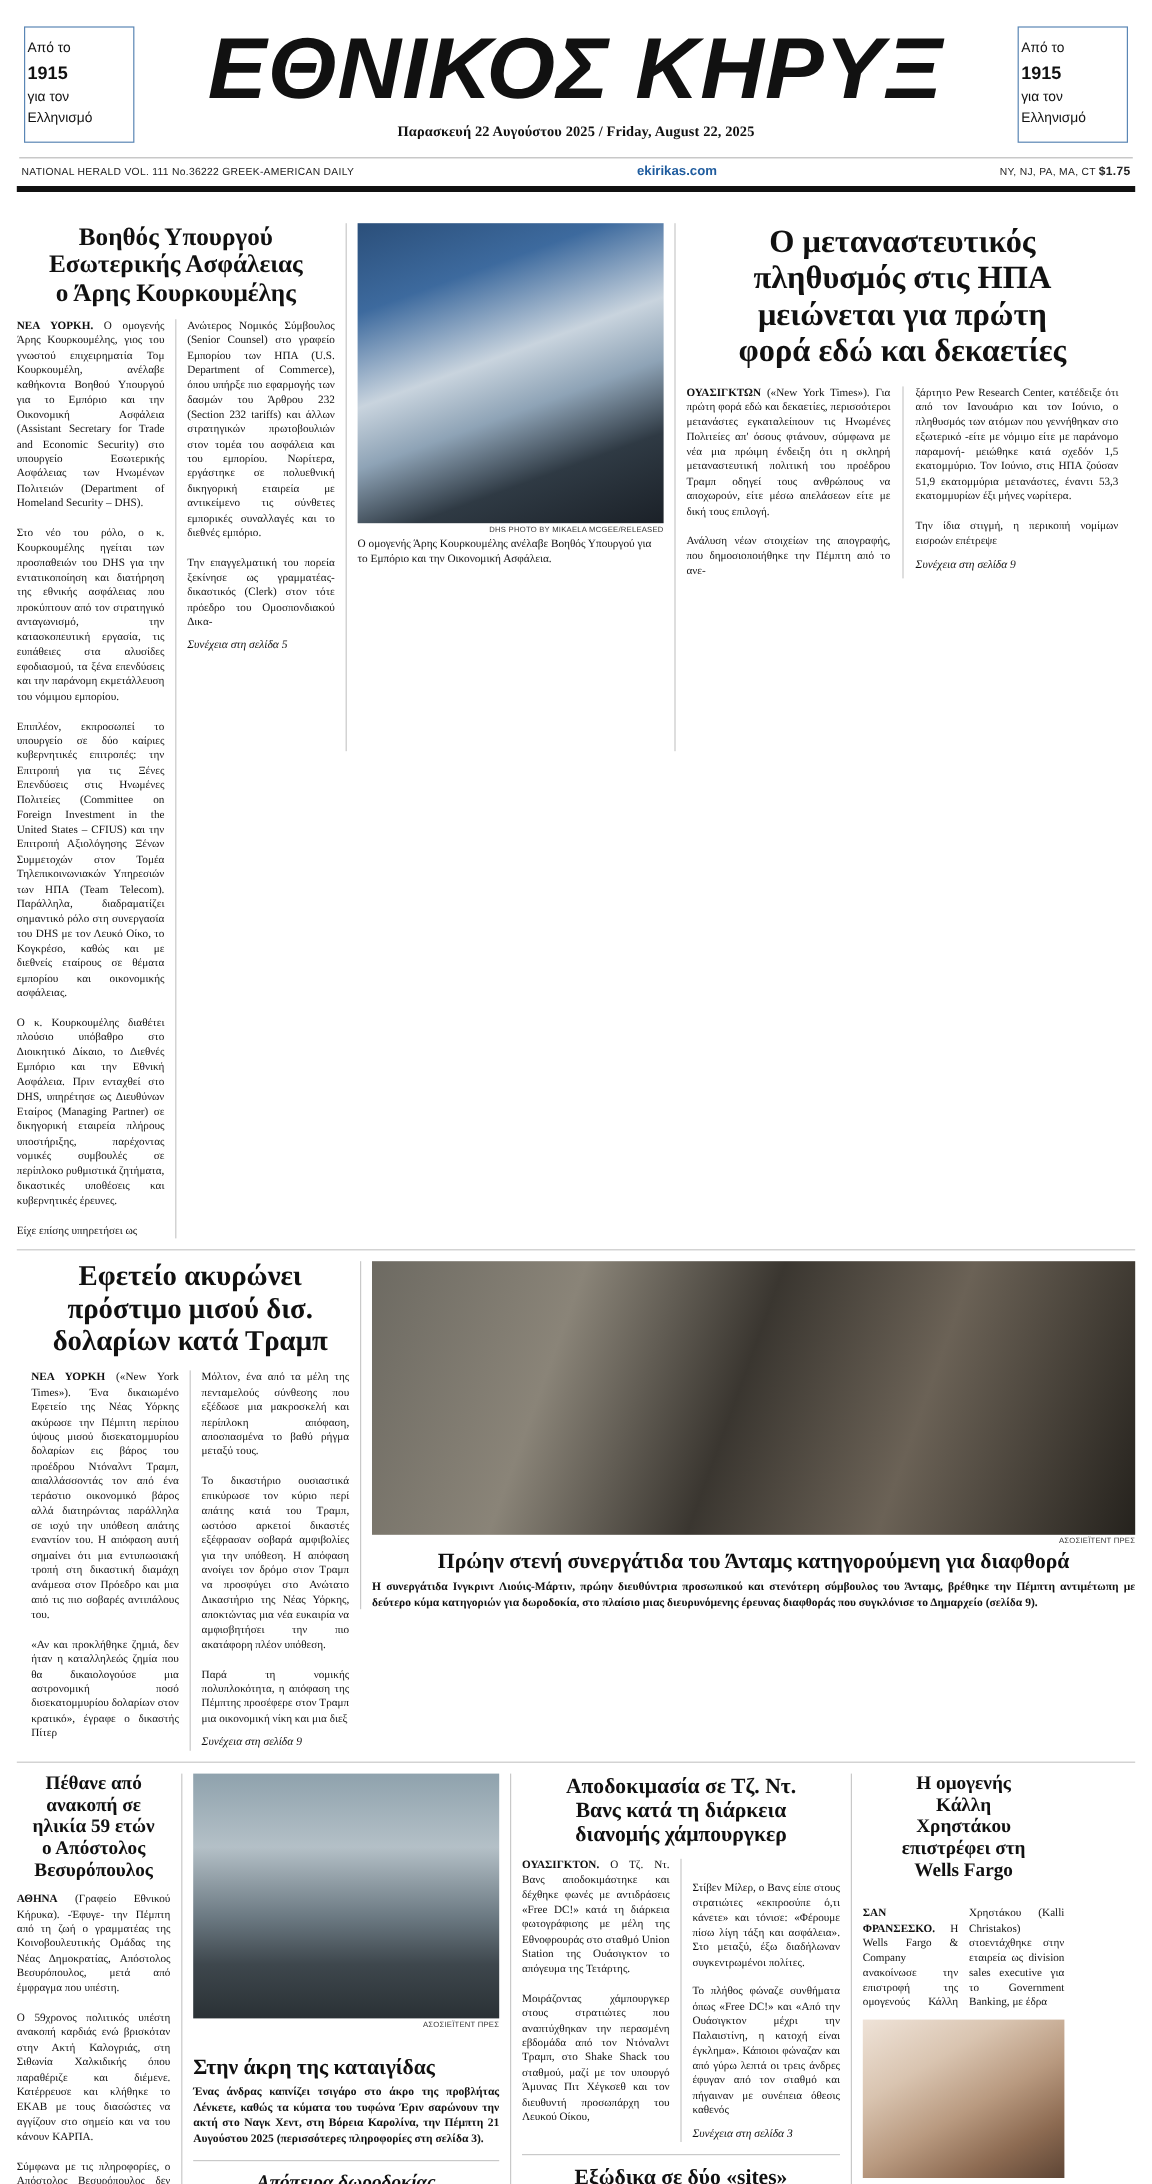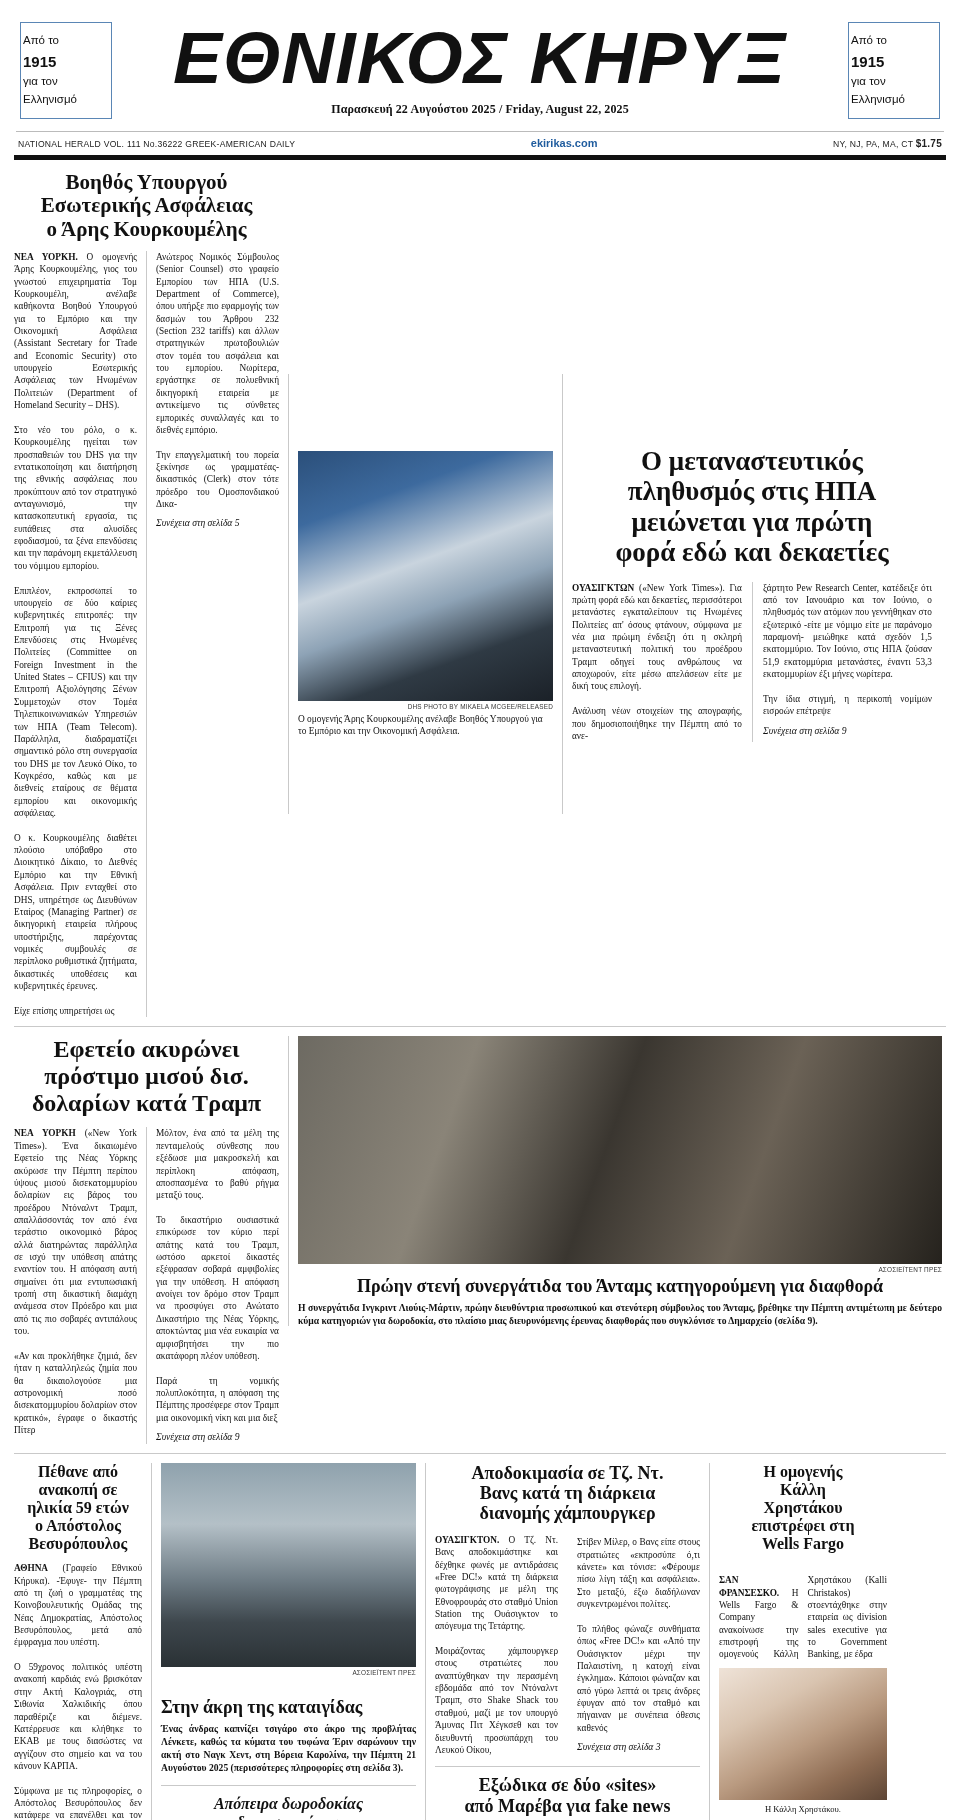--- a/index.html
+++ b/index.html
@@ -107,21 +107,21 @@
     <div>NATIONAL HERALD VOL. 111  No.36222   GREEK-AMERICAN DAILY</div>
     <div class="site">ekirikas.com</div>
     <div class="price">
       <span>NY, NJ, PA, MA, CT</span>
       <b>$1.75</b>
     </div>
   </div>
 
   <div class="blackbar"></div>
 
-  <div class="cols" style="margin-top:11px;align-items:center;">
+  <div class="cols" style="margin-top:26px;">
 
     <div style="width:265px;">
       <h1 class="head h-md">
         <span>Βοηθός Υπουργού</span><br>
         <span>Εσωτερικής Ασφάλειας</span><br>
         <span>ο Άρης Κουρκουμέλης</span>
       </h1>
       <div style="display:flex; gap:9px; margin-top:9px;">
         <div class="body-txt" style="width:128px;"><b>ΝΕΑ ΥΟΡΚΗ.</b> Ο ομογενής Άρης Κουρκουμέλης, γιος του γνωστού επιχειρηματία Τομ Κουρκουμέλη, ανέλαβε καθήκοντα Βοηθού Υπουργού για το Εμπόριο και την Οικονομική Ασφάλεια (Assistant Secretary for Trade and Economic Security) στο υπουργείο Εσωτερικής Ασφάλειας των Ηνωμένων Πολιτειών (Department of Homeland Security – DHS).<br><br>Στο νέο του ρόλο, ο κ. Κουρκουμέλης ηγείται των προσπαθειών του DHS για την εντατικοποίηση και διατήρηση της εθνικής ασφάλειας που προκύπτουν από τον στρατηγικό ανταγωνισμό, την κατασκοπευτική εργασία, τις ευπάθειες στα αλυσίδες εφοδιασμού, τα ξένα επενδύσεις και την παράνομη εκμετάλλευση του νόμιμου εμπορίου.<br><br>Επιπλέον, εκπροσωπεί το υπουργείο σε δύο καίριες κυβερνητικές επιτροπές: την Επιτροπή για τις Ξένες Επενδύσεις στις Ηνωμένες Πολιτείες (Committee on Foreign Investment in the United States – CFIUS) και την Επιτροπή Αξιολόγησης Ξένων Συμμετοχών στον Τομέα Τηλεπικοινωνιακών Υπηρεσιών των ΗΠΑ (Team Telecom). Παράλληλα, διαδραματίζει σημαντικό ρόλο στη συνεργασία του DHS με τον Λευκό Οίκο, το Κογκρέσο, καθώς και με διεθνείς εταίρους σε θέματα εμπορίου και οικονομικής ασφάλειας.<br><br>Ο κ. Κουρκουμέλης διαθέτει πλούσιο υπόβαθρο στο Διοικητικό Δίκαιο, το Διεθνές Εμπόριο και την Εθνική Ασφάλεια. Πριν ενταχθεί στο DHS, υπηρέτησε ως Διευθύνων Εταίρος (Managing Partner) σε δικηγορική εταιρεία πλήρους υποστήριξης, παρέχοντας νομικές συμβουλές σε περίπλοκο ρυθμιστικά ζητήματα, δικαστικές υποθέσεις και κυβερνητικές έρευνες.<br><br>Είχε επίσης υπηρετήσει ως</div>
         <div style="width:1px;background:#c9c9c9;"></div>
@@ -157,21 +157,21 @@
           <div class="cont">Συνέχεια στη σελίδα 9</div>
         </div>
       </div>
     </div>
   </div>
 
   <div class="hrule"></div>
 
   <div class="cols">
 
-    <div style="width:265px;">
+    <div style="width:265px;margin-left:12px;">
       <h1 class="head h-lg">
         <span>Εφετείο ακυρώνει</span><br>
         <span>πρόστιμο μισού δισ.</span><br>
         <span>δολαρίων κατά Τραμπ</span>
       </h1>
       <div style="display:flex; gap:9px; margin-top:10px;">
         <div class="body-txt" style="width:128px;"><b>ΝΕΑ ΥΟΡΚΗ</b> («New York Times»). Ένα δικαιωμένο Εφετείο της Νέας Υόρκης ακύρωσε την Πέμπτη περίπου ύψους μισού δισεκατομμυρίου δολαρίων εις βάρος του προέδρου Ντόναλντ Τραμπ, απαλλάσσοντάς τον από ένα τεράστιο οικονομικό βάρος αλλά διατηρώντας παράλληλα σε ισχύ την υπόθεση απάτης εναντίον του. Η απόφαση αυτή σημαίνει ότι μια εντυπωσιακή τροπή στη δικαστική διαμάχη ανάμεσα στον Πρόεδρο και μια από τις πιο σοβαρές αντιπάλους του.<br><br>«Αν και προκλήθηκε ζημιά, δεν ήταν η καταλληλεώς ζημία που θα δικαιολογούσε μια αστρονομική ποσό δισεκατομμυρίου δολαρίων στον κρατικό», έγραφε ο δικαστής Πίτερ</div>
         <div style="width:1px;background:#c9c9c9;"></div>
         <div class="body-txt" style="width:128px;">
           <span>Μόλτον, ένα από τα μέλη της πενταμελούς σύνθεσης που εξέδωσε μια μακροσκελή και περίπλοκη απόφαση, αποσπασμένα το βαθύ ρήγμα μεταξύ τους.<br><br>Το δικαστήριο ουσιαστικά επικύρωσε τον κύριο περί απάτης κατά του Τραμπ, ωστόσο αρκετοί δικαστές εξέφρασαν σοβαρά αμφιβολίες για την υπόθεση. Η απόφαση ανοίγει τον δρόμο στον Τραμπ να προσφύγει στο Ανώτατο Δικαστήριο της Νέας Υόρκης, αποκτώντας μια νέα ευκαιρία να αμφισβητήσει την πιο ακατάφορη πλέον υπόθεση.<br><br>Παρά τη νομικής πολυπλοκότητα, η απόφαση της Πέμπτης προσέφερε στον Τραμπ μια οικονομική νίκη και μια διεξ</span>
@@ -226,24 +226,24 @@
     </div>
 
     <div class="vrule" style="height:630px;"></div>
 
     <div style="width:265px;">
       <h1 class="head h-sm">
         <span>Αποδοκιμασία σε Τζ. Ντ.</span><br>
         <span>Βανς κατά τη διάρκεια</span><br>
         <span>διανομής χάμπουργκερ</span>
       </h1>
-      <div style="display:flex;gap:9px;margin-top:10px;align-items:center;">
+      <div style="display:flex;gap:9px;margin-top:10px;">
         <div class="body-txt" style="width:128px;"><b>ΟΥΑΣΙΓΚΤΟΝ.</b> Ο Τζ. Ντ. Βανς αποδοκιμάστηκε και δέχθηκε φωνές με αντιδράσεις «Free DC!» κατά τη διάρκεια φωτογράφισης με μέλη της Εθνοφρουράς στο σταθμό Union Station της Ουάσιγκτον το απόγευμα της Τετάρτης.<br><br>Μοιράζοντας χάμπουργκερ στους στρατιώτες που αναπτύχθηκαν την περασμένη εβδομάδα από τον Ντόναλντ Τραμπ, στο Shake Shack του σταθμού, μαζί με τον υπουργό Άμυνας Πιτ Χέγκσεθ και τον διευθυντή προσωπάρχη του Λευκού Οίκου,</div>
         <div style="width:1px;background:#c9c9c9;"></div>
-        <div class="body-txt" style="width:128px;">
+        <div class="body-txt" style="width:128px;margin-top:19px;">
           <span>Στίβεν Μίλερ, ο Βανς είπε στους στρατιώτες «εκπροσύπε ό,τι κάνετε» και τόνισε: «Φέρουμε πίσω λίγη τάξη και ασφάλεια». Στο μεταξύ, έξω διαδήλωναν συγκεντρωμένοι πολίτες.<br><br>Το πλήθος φώναζε συνθήματα όπως «Free DC!» και «Από την Ουάσιγκτον μέχρι την Παλαιστίνη, η κατοχή είναι έγκλημα». Κάποιοι φώναζαν και από γύρω λεπτά οι τρεις άνδρες έφυγαν από τον σταθμό και πήγαιναν με συνέπεια όθεσις καθενός</span>
           <div class="cont">Συνέχεια στη σελίδα 3</div>
         </div>
       </div>
 
       <div class="hrule" style="margin:10px 0 8px 0;"></div>
 
       <div>
         <h1 class="head h-sm">
           <span>Εξώδικα σε δύο «sites»</span><br>

